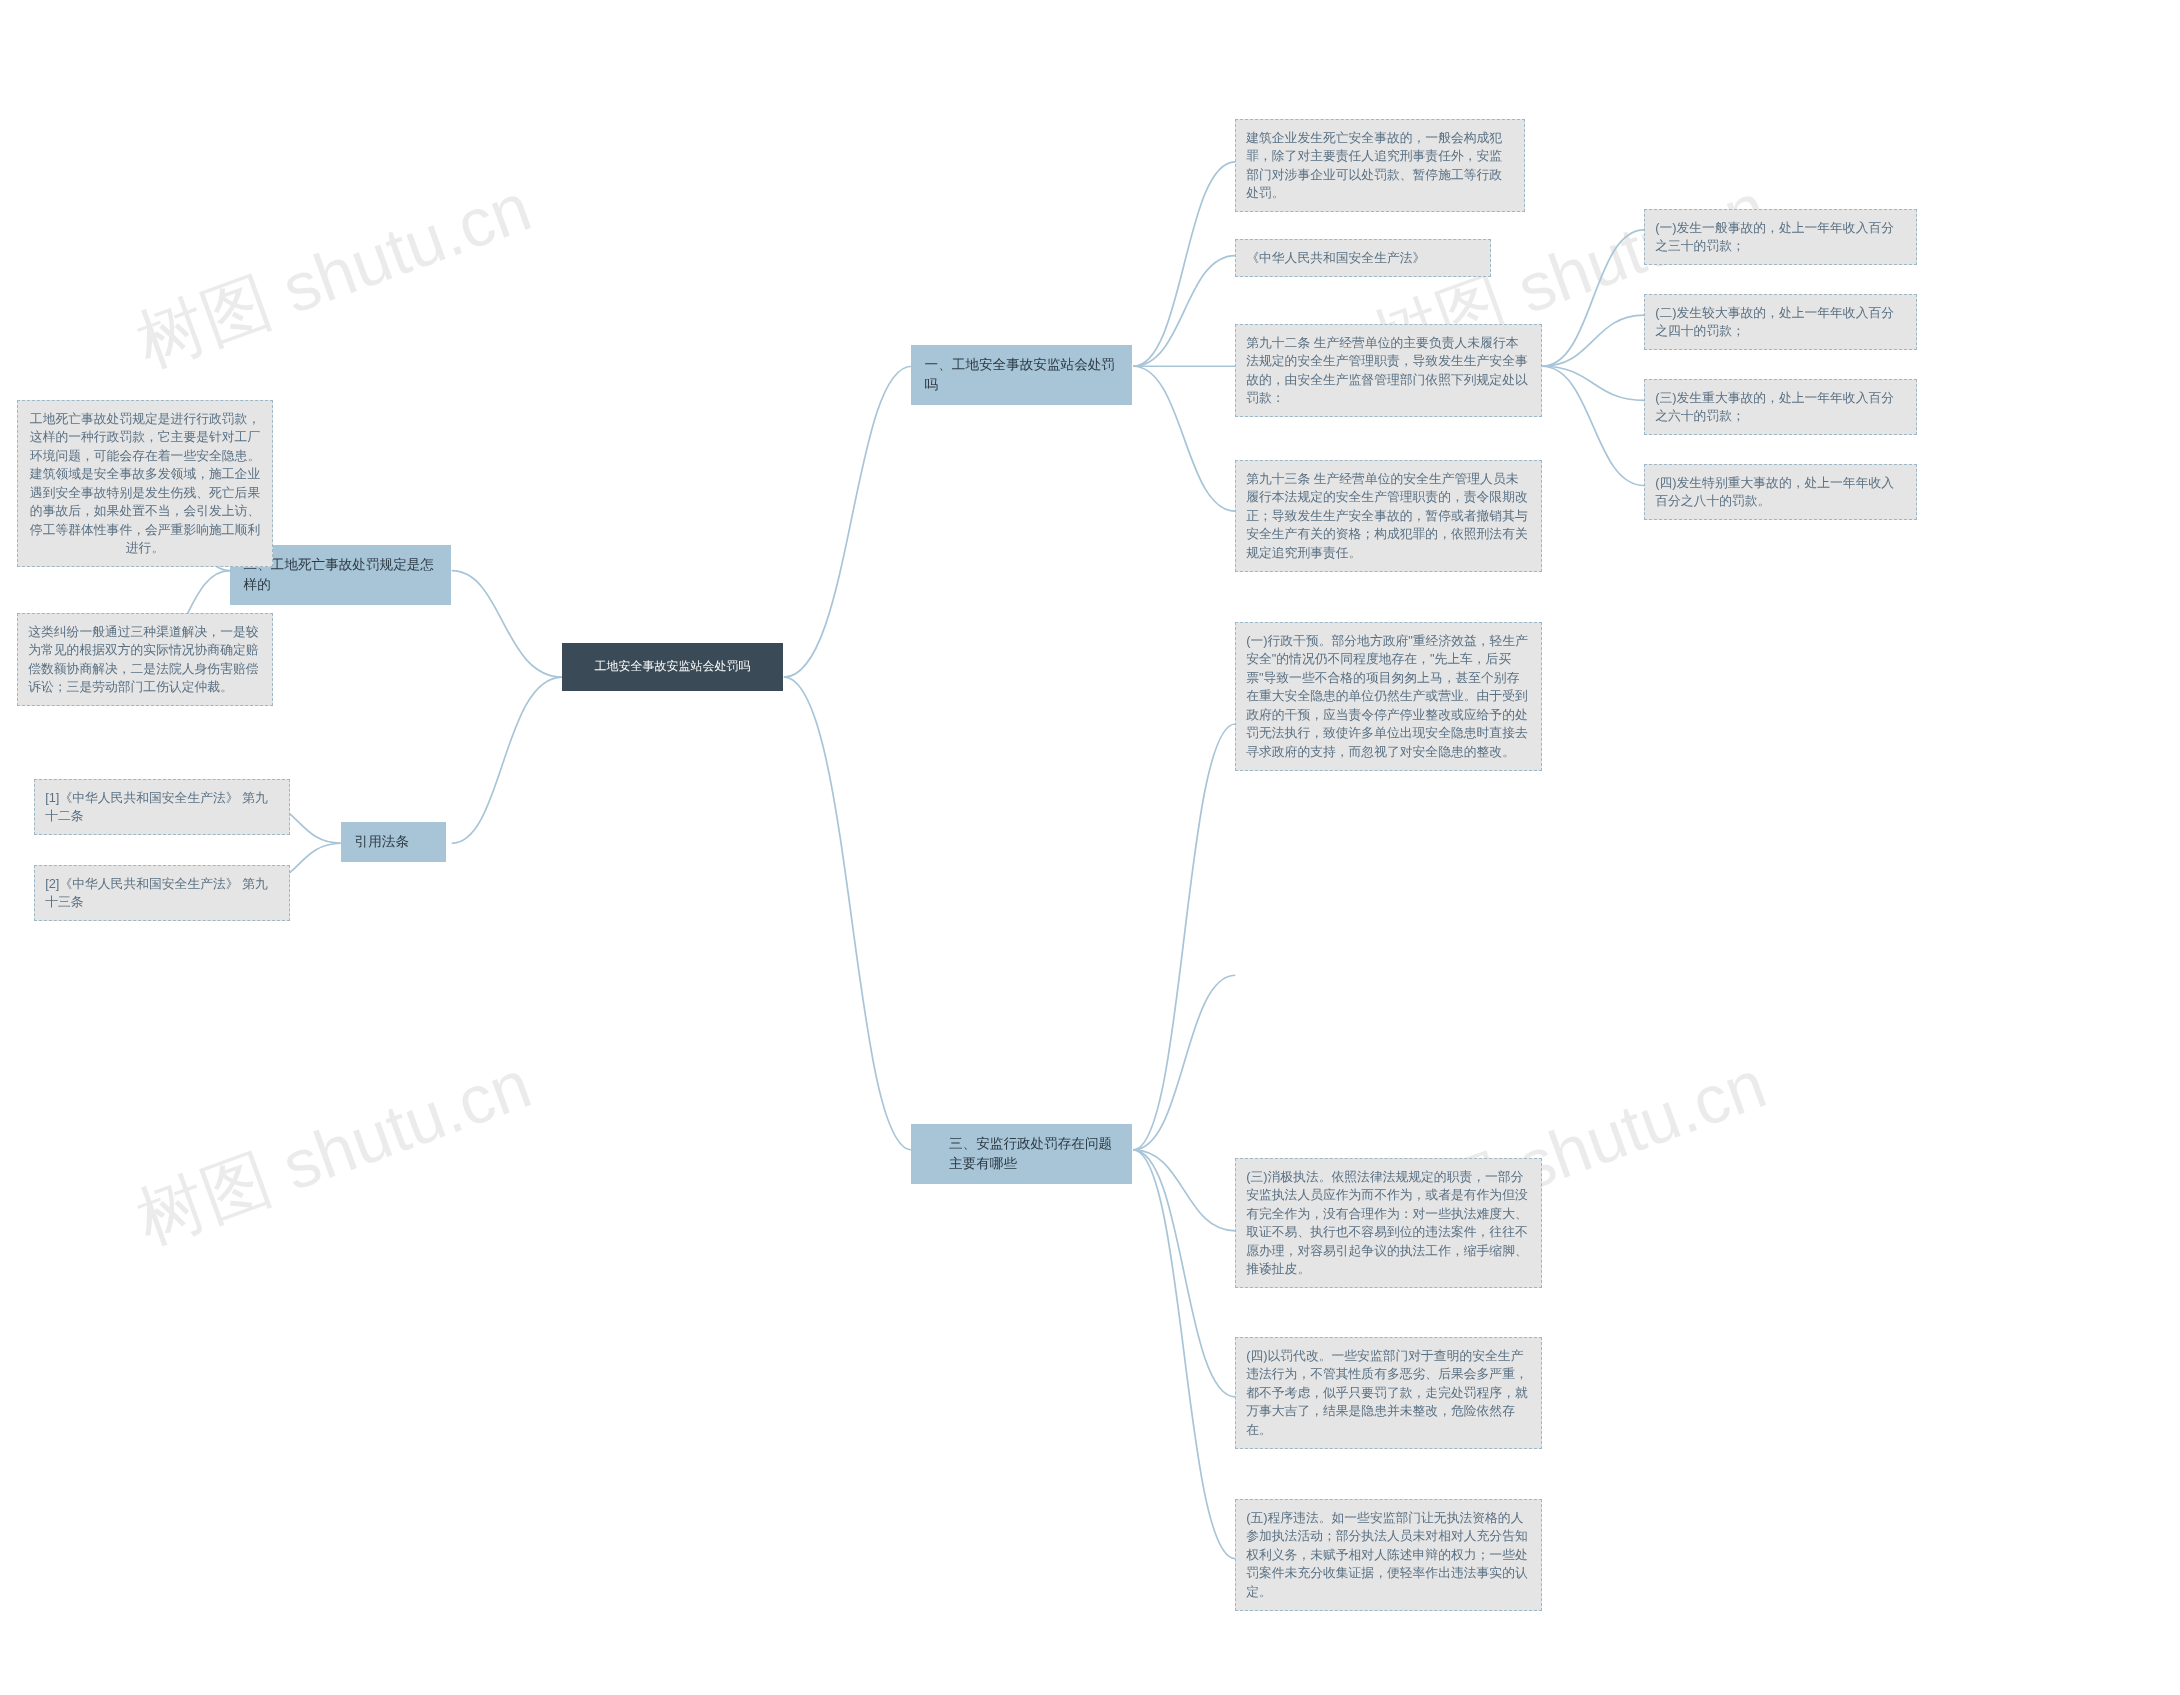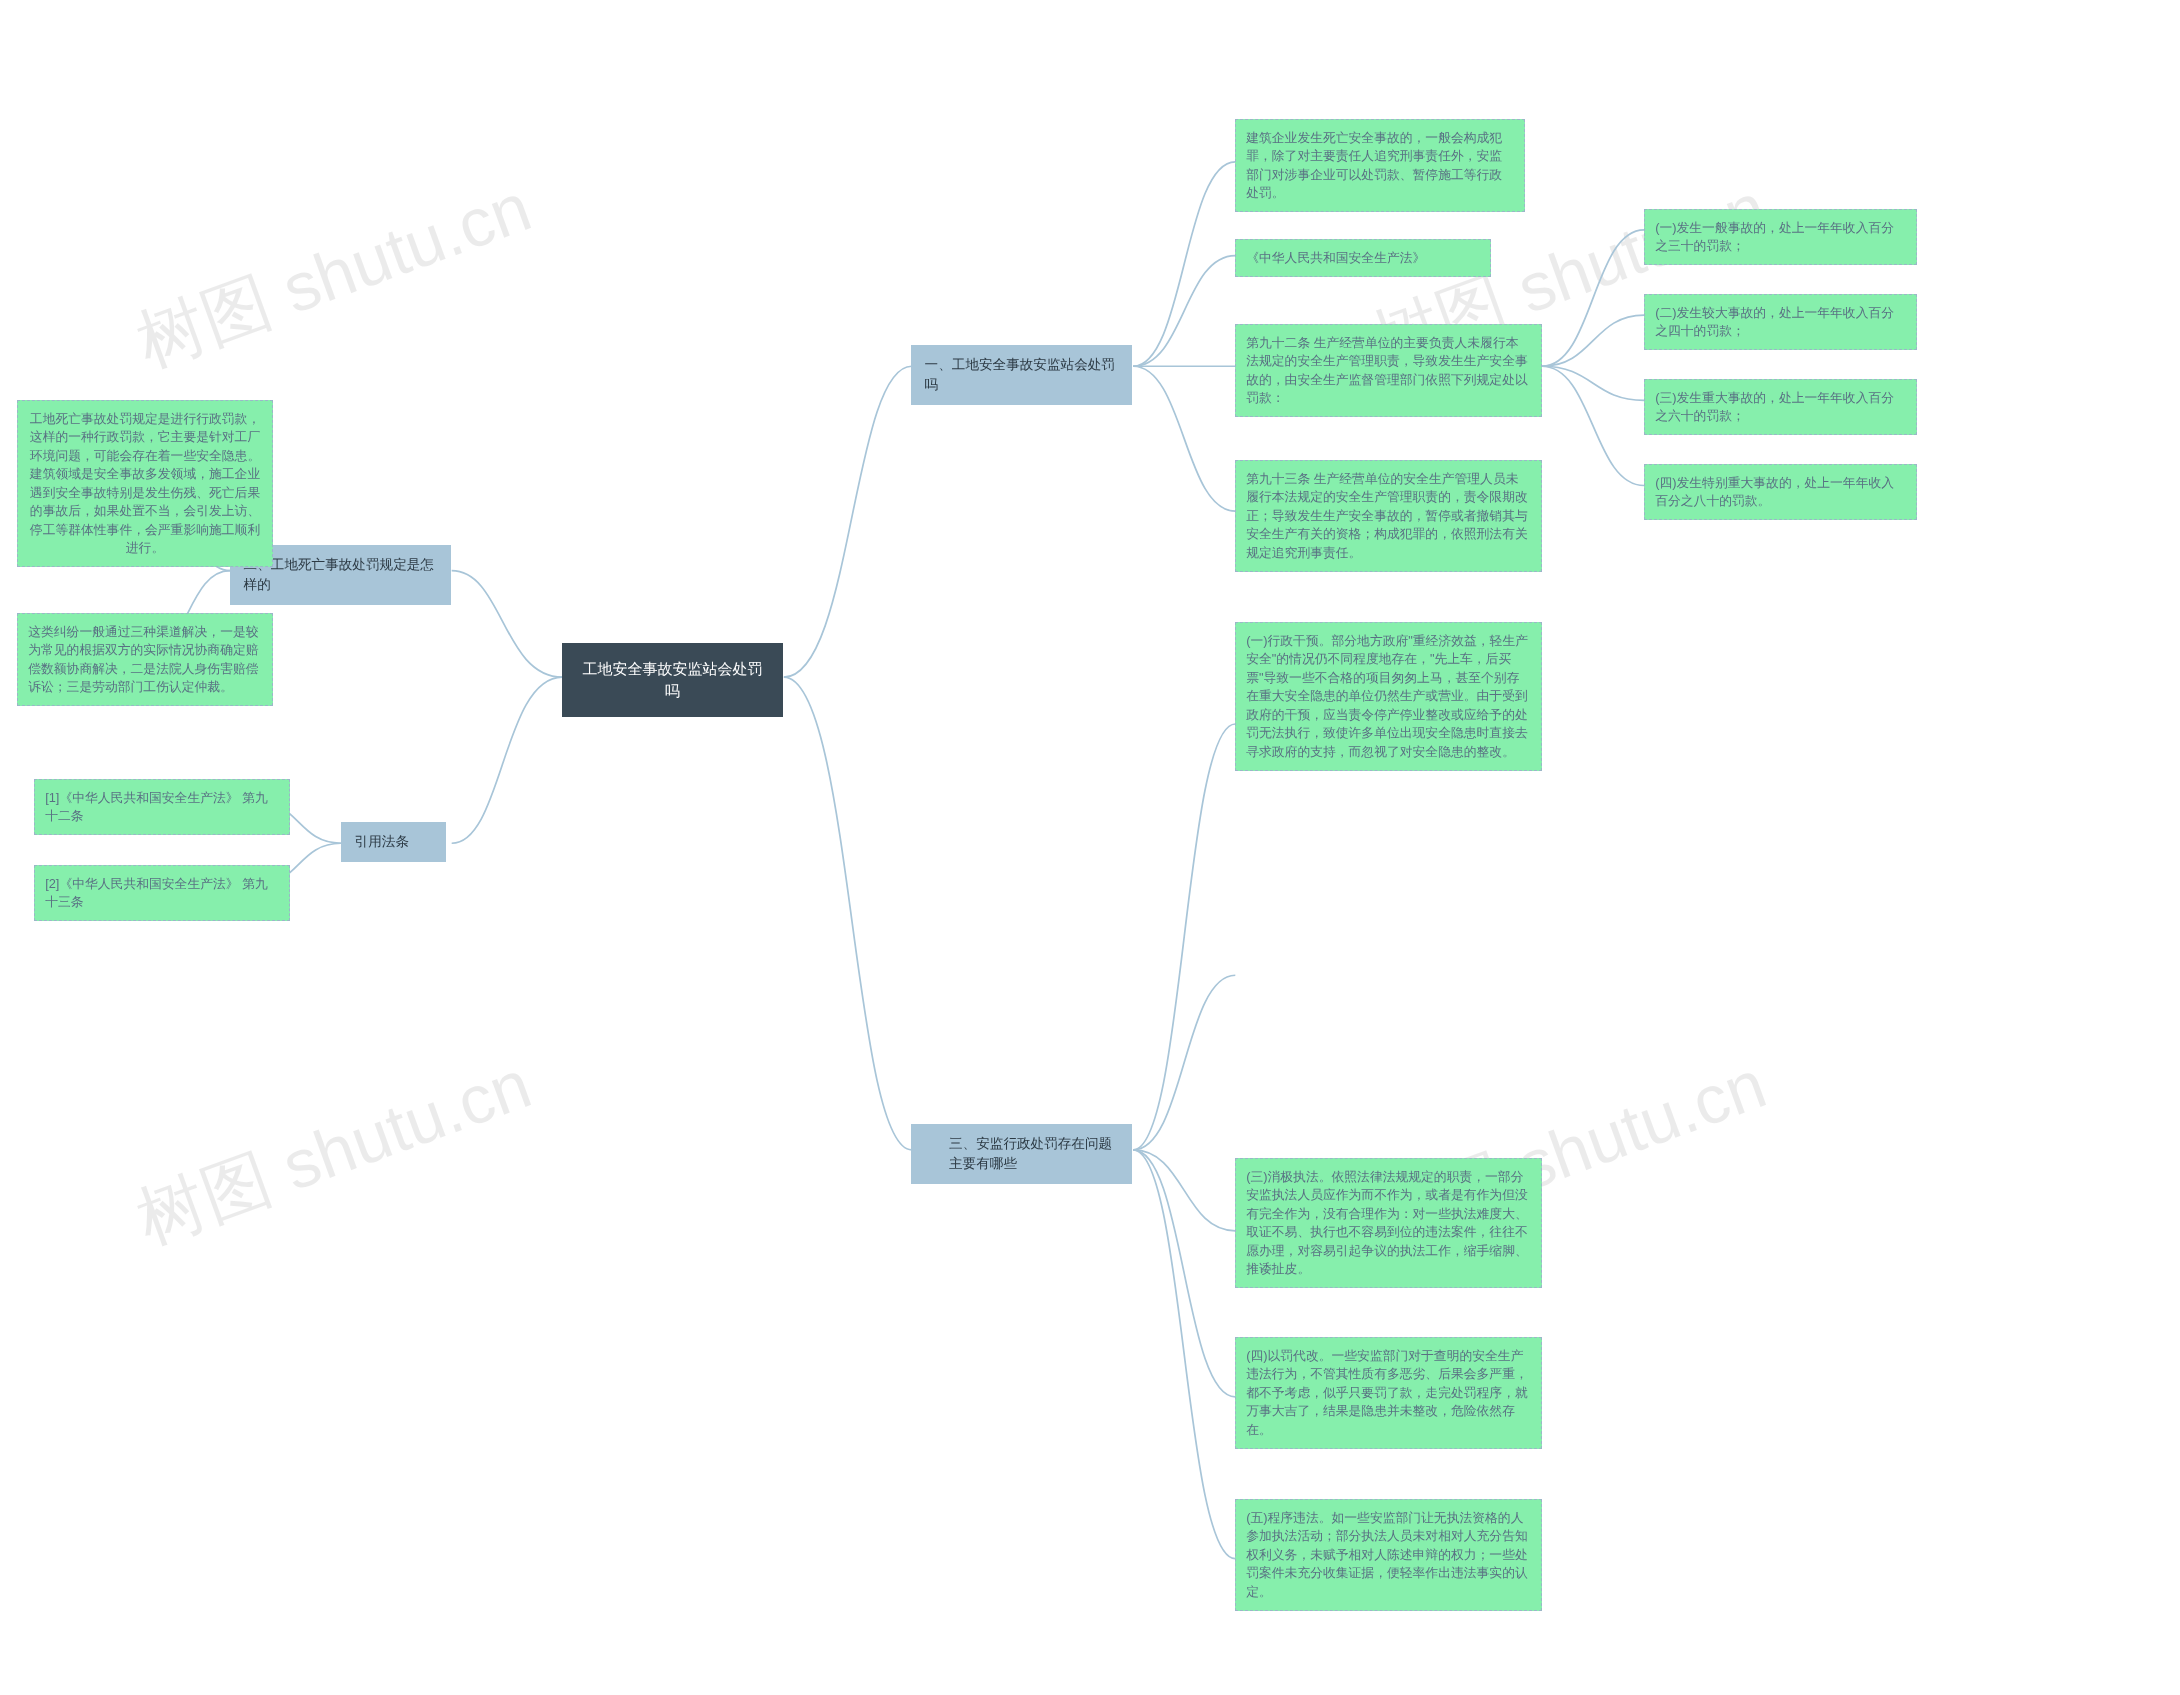--- a/index.html
+++ b/index.html
@@ -43,36 +43,36 @@
   }
   .root {
     background: #3a4a56;
     color: #ffffff;
     text-align: center;
     padding: 15.3px 17px;
     width: 221px;
     display: flex;
     align-items: center;
     justify-content: center;
-    font-size: 15px;
+    font-size: 12px;
   }
   .branch {
     background: #a8c5d8;
     color: #2c3a44;
     padding: 10.2px 13.6px;
     width: 221px;
     font-size: 13.6px;
     display: flex;
     align-items: center;
   }
   .branch.narrow { width: 105px; }
   .branch.tall { width: 221px; }
   .leaf {
     border: 1.3px dashed #9bb7c8;
-    background: #86efac;
+    background: #e5e5e5;
     padding: 8.5px 10.2px;
     color: #597083;
     font-size: 12.8px;
   }
   .leaf.w300 { width: 256px; }
   .leaf.w360 { width: 307px; }
   .leaf.w340 { width: 290px; }
   .leaf.w320 { width: 273px; }
 </style>
 </head>

